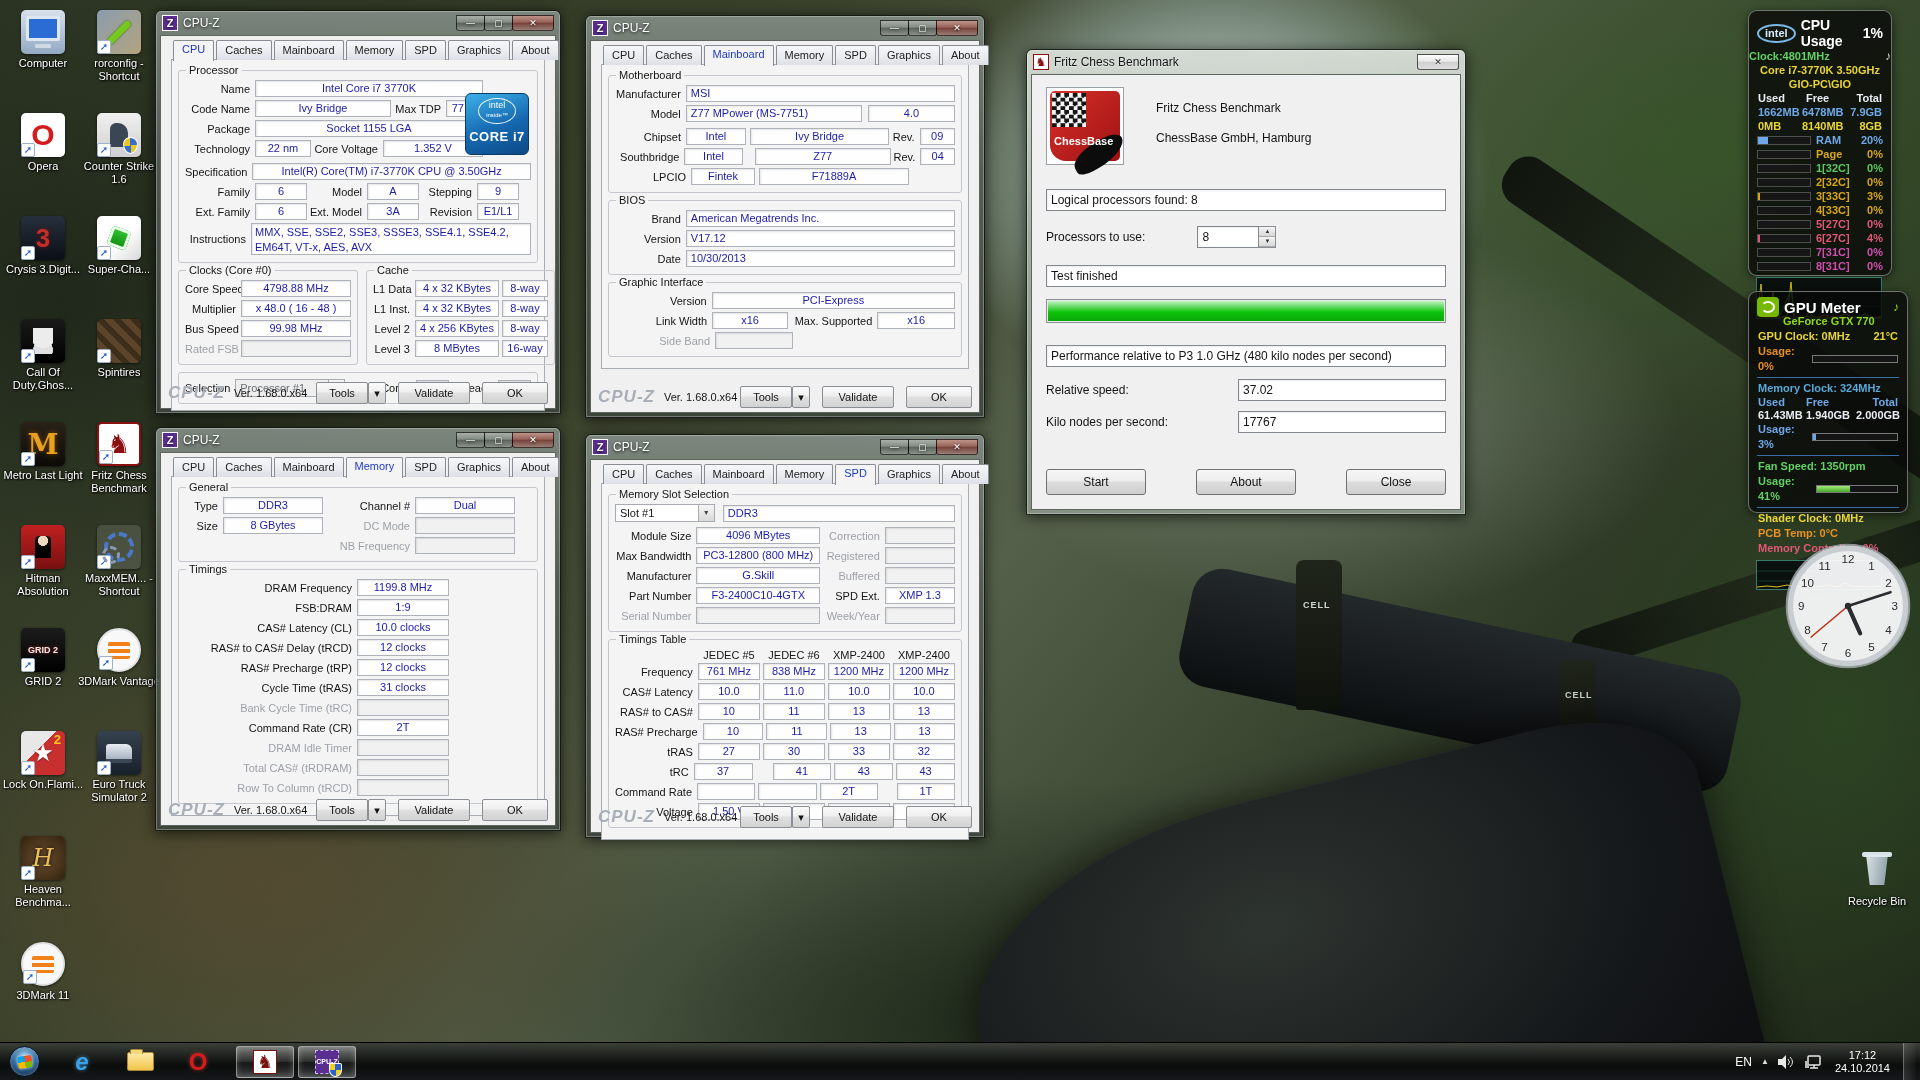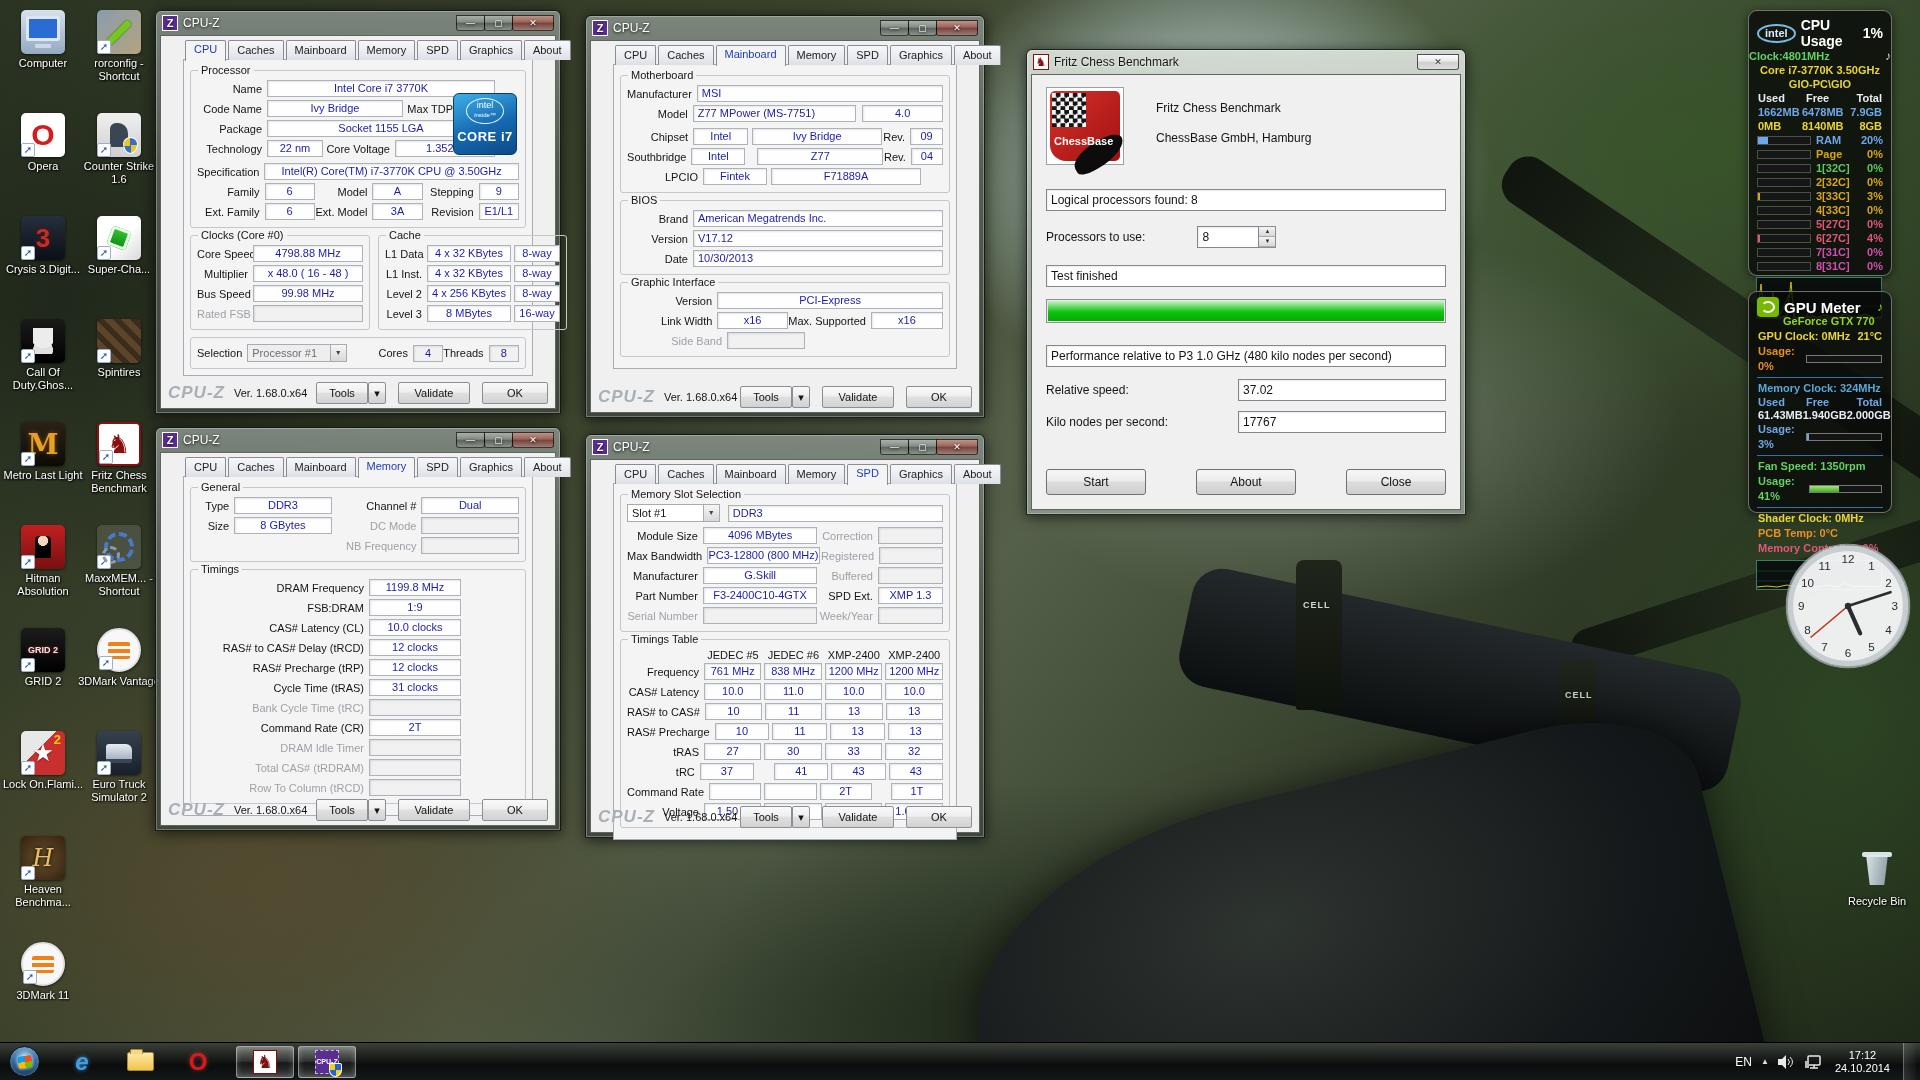--- a/index.html
+++ b/index.html
@@ -61,21 +61,21 @@
   .win { position:absolute; border-radius:6px 6px 0 0; padding:0 4px 4px;
     background:linear-gradient(180deg, rgba(130,140,132,.92), rgba(84,92,84,.9) 38%, rgba(62,70,62,.88));
     border:1px solid rgba(15,20,15,.9); box-shadow:0 2px 14px rgba(0,0,0,.65), inset 0 0 0 1px rgba(255,255,255,.28); z-index:10; }
   .titlebar { height:24px; display:flex; align-items:center; gap:5px; padding:0 2px; color:#fff; font-size:12px; text-shadow:0 1px 3px rgba(0,0,0,.9); }
   .zicon { width:16px; height:16px; background:#5a2d91; border:1px solid #fff; color:#fff; font-weight:bold; font-size:11px; line-height:14px; text-align:center; }
   .win-controls { margin-left:auto; display:flex; }
   .wbtn { width:29px; height:16px; border:1px solid rgba(0,0,0,.65); border-radius:0 0 3px 3px; margin-left:-1px;
     background:linear-gradient(rgba(255,255,255,.35),rgba(255,255,255,.08) 45%,rgba(0,0,0,.25) 50%,rgba(255,255,255,.14));
     color:#fff; font-size:9px; line-height:14px; text-align:center; }
   .wbtn.close { width:42px; background:linear-gradient(rgba(255,160,150,.5),rgba(190,60,50,.45) 45%,rgba(120,10,5,.55) 50%,rgba(230,120,110,.3)); }
-  .client { background:#f0f0f0; border:1px solid #5f655f; height:calc(100% - 24px); position:relative; padding:4px 22px; font-size:11px; color:#141414; }
+  .client { background:#f0f0f0; border:1px solid #5f655f; height:calc(100% - 24px); position:relative; padding:4px 10px; font-size:11px; color:#141414; }
 
   
   .tabs { display:flex; height:20px; position:relative; z-index:2; padding-left:2px; }
   .tab { border:1px solid #898c95; border-bottom:none; border-radius:2px 2px 0 0; background:linear-gradient(#f6f7f9,#e9ebef 60%,#dcdfe5); padding:3px 8px 0; margin-right:2px; font-size:11px; color:#222; }
   .tab.active { background:#f4f4f4; color:#1f3bbf; padding-top:2px; height:21px; }
   .page { position:relative; border:1px solid #a8adb5; background:#f4f4f4; margin-top:-1px; padding:10px 6px 4px; }
   .grp { border:1px solid #c4c8ce; border-radius:3px; position:relative; padding:9px 6px 4px; margin-bottom:7px; }
   .leg { position:absolute; top:-7px; left:7px; background:#f4f4f4; padding:0 3px; font-size:11px; color:#141414; }
   .r { display:flex; align-items:center; margin-bottom:3px; }
   .l { text-align:right; padding-right:5px; font-size:11px; color:#141414; white-space:nowrap; }
@@ -357,20 +357,24 @@
             <span class="l" style="width:58px">Stepping</span>
             <span class="f" style="width:42px">9</span>
           </div>
         <div class="r">
             <span class="l" style="width:70px">Ext. Family</span>
             <span class="f" style="width:52px">6</span>
             <span class="l" style="width:60px">Ext. Model</span>
             <span class="f" style="width:52px">3A</span>
             <span class="l" style="width:58px">Revision</span>
             <span class="f" style="width:42px">E1/L1</span>
+          </div>
+        <div class="r">
+            <span class="l" style="width:70px">Instructions</span>
+            <span class="f multi" style="width:298px">MMX, SSE, SSE2, SSE3, SSSE3, SSE4.1, SSE4.2, EM64T, VT-x, AES, AVX</span>
           </div>
       </div>
       <div style="display:flex;gap:8px;">
         <div class="grp" style="width:182px;">
           <span class="leg">Clocks (Core #0)</span>
           <div class="r">
               <span class="l" style="width:56px">Core Speed</span>
               <span class="f" style="width:110px">4798.88 MHz</span>
             </div>
           <div class="r">
@@ -931,21 +935,21 @@
 
   <svg class="ggraph" width="126" height="42">
     <line x1="0" y1="14" x2="126" y2="14" stroke="#16342c" stroke-width="1"></line>
     <line x1="0" y1="28" x2="126" y2="28" stroke="#16342c" stroke-width="1"></line>
     <polyline points="0,40 4,6 7,38 12,40 16,14 19,40 30,38 34,4 37,40 48,40 52,34 58,40 68,37 78,40 88,36 98,40 108,36 118,40 126,38" fill="none" stroke="#d8c020" stroke-width="1"></polyline>
     <polyline points="0,40 5,18 9,40 22,39 34,12 38,40 55,38 62,40 75,39 90,40 104,38 116,40 126,39" fill="none" stroke="#50c830" stroke-width="1"></polyline>
     <polyline points="0,40 40,39 60,40 80,38 100,40 126,39" fill="none" stroke="#c03030" stroke-width="1"></polyline>
   </svg>
 </div>
 
-<div class="gadget" style="left:1748px;top:291px;width:144px;height:222px;">
+<div class="gadget" style="left:1748px;top:291px;width:160px;height:222px;">
   <div class="ghead" style="padding-top:5px;">
     <span class="nv"></span>
     <span class="gtitle" style="font-size:15px;">GPU Meter</span>
     <span class="gnote gn">♪</span>
   </div>
   <div class="grow gn" style="padding-left:34px;margin-top:-3px;">GeForce GTX 770</div>
   <div class="grow y">
       <span>GPU Clock: 0MHz</span>
       <span style="margin-left:auto;">21°C</span>
     </div>

